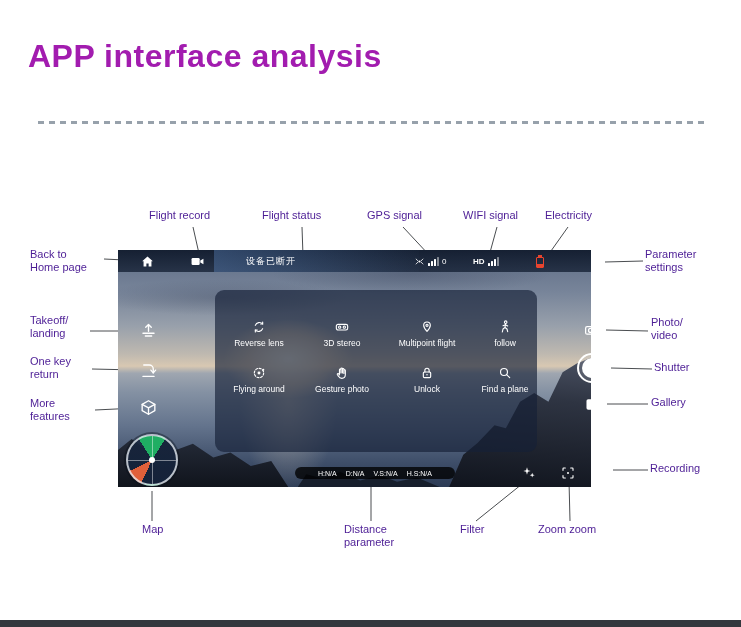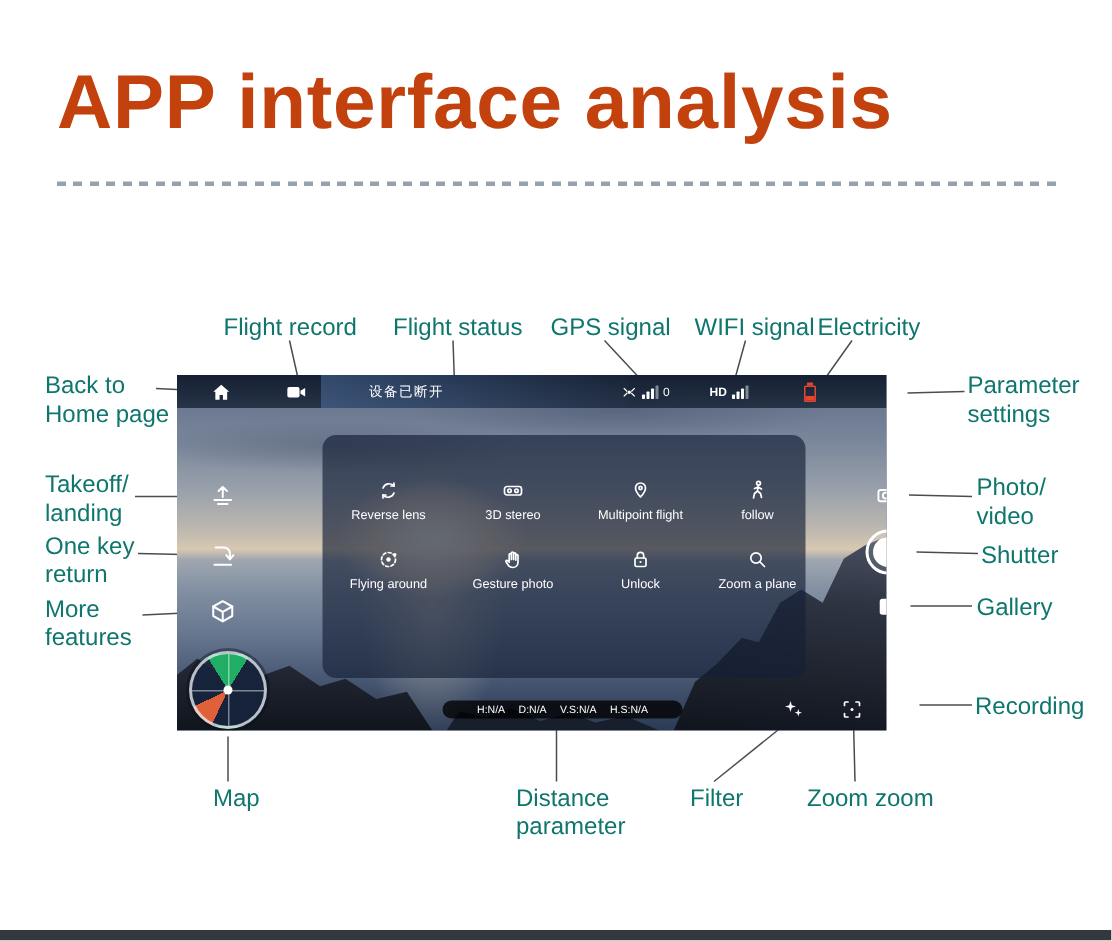--- a/index.html
+++ b/index.html
@@ -1,26 +1,26 @@
 <!DOCTYPE html>
 <html><head>
 <meta charset="utf-8">
 <style>
   *{margin:0;padding:0;box-sizing:border-box}
   html,body{width:741px;height:627px}
   body{position:relative;background:#fff;font-family:"Liberation Sans",sans-serif;overflow:hidden}
 
   
-  .page-title{position:absolute;left:38px;top:38px;font-size:51px;font-weight:800;color:#c2410c;letter-spacing:.5px}
+  .page-title{position:absolute;left:28px;top:38px;font-size:32px;font-weight:800;color:#a21caf;letter-spacing:.5px}
   .title-divider{position:absolute;left:38px;top:121px;width:666px;height:3px;
     background:repeating-linear-gradient(90deg,#97a1ab 0 6px,transparent 6px 11px)}
   .bottom-strip{position:absolute;left:0;bottom:0;width:741px;height:7px;background:#33383e}
 
   
-  .lbl{position:absolute;font-size:16px;line-height:1.2;color:#0f766e;white-space:pre-line}
+  .lbl{position:absolute;font-size:11px;line-height:1.2;color:#4c1d95;white-space:pre-line}
   .lines{position:absolute;left:0;top:0;width:741px;height:627px;pointer-events:none}
   .lines line{stroke:#4a4d50;stroke-width:1}
 
   
   .app{position:absolute;left:118px;top:250px;width:473px;height:237px;overflow:hidden;background:#47506a}
   .app-bg{position:absolute;inset:0;
     background:
       radial-gradient(90px 55px at 36% 46%, rgba(255,248,230,.95), rgba(255,230,195,.5) 45%, rgba(255,230,195,0) 72%),
       radial-gradient(70px 130px at 36% 64%, rgba(255,235,205,.38), rgba(255,235,205,0) 70%),
       radial-gradient(200px 30px at 62% 10%, rgba(55,65,88,.35), transparent 70%),
@@ -265,21 +265,21 @@
           <path d="M8.8 10.5V8a3.2 3.2 0 0 1 6.4 0v2.5"></path>
           <circle cx="12" cy="14.5" r="1.1" fill="#fff" stroke="none"></circle>
         </svg>
       <span class="fl">Unlock</span>
     </div>
     <div class="cell">
       <svg viewBox="0 0 24 24" width="16" height="16" class="fic">
           <circle cx="10.5" cy="10.5" r="5.2"></circle>
           <path d="M14.4 14.4 19 19"></path>
         </svg>
-      <span class="fl">Zoom a plane</span>
+      <span class="fl">Find a plane</span>
     </div>
     <div class="cell"></div>
   </div>
 
   <div class="ctl" style="left:463px;top:69px">
     <svg viewBox="0 0 24 24" width="18" height="18" class="fic">
         <rect x="3.5" y="7.5" width="13" height="10" rx="2"></rect>
         <circle cx="10" cy="12.5" r="2.6"></circle>
         <path d="M17 9.5l3.5-2v10l-3.5-2"></path>
       </svg>

